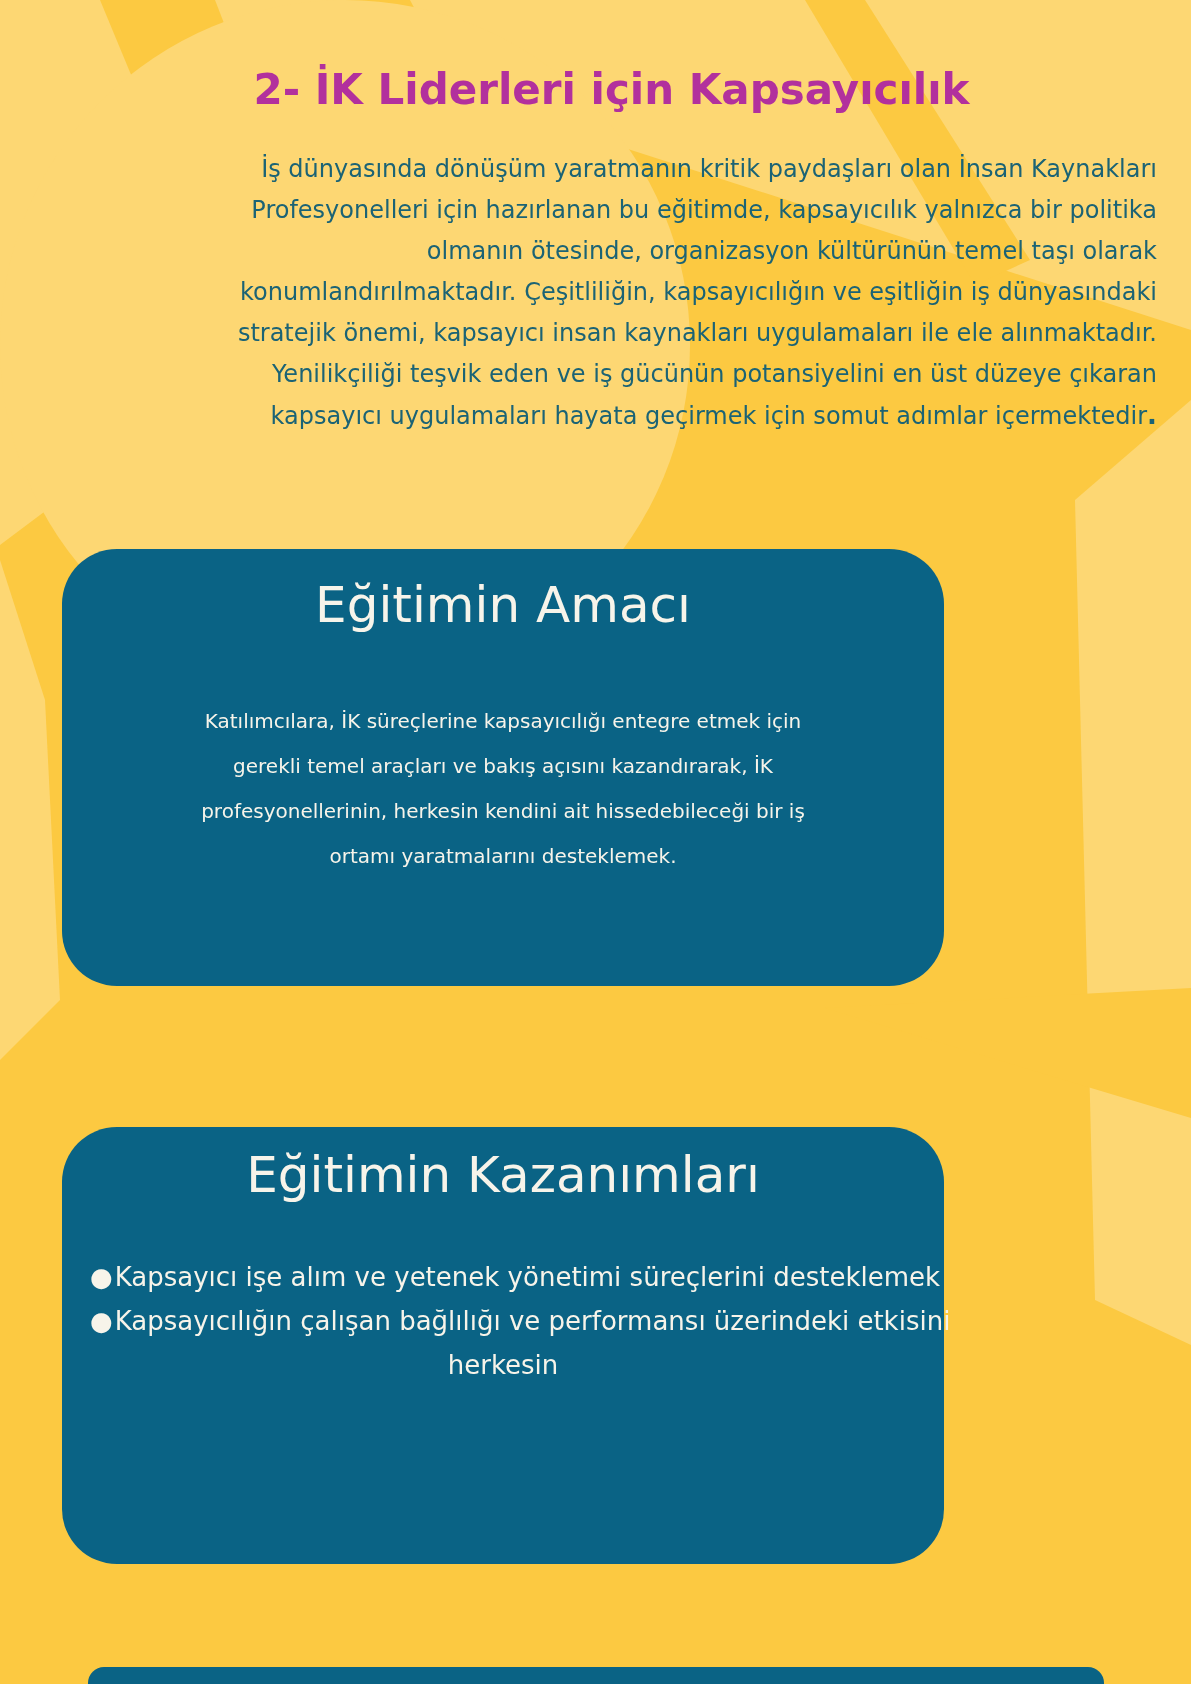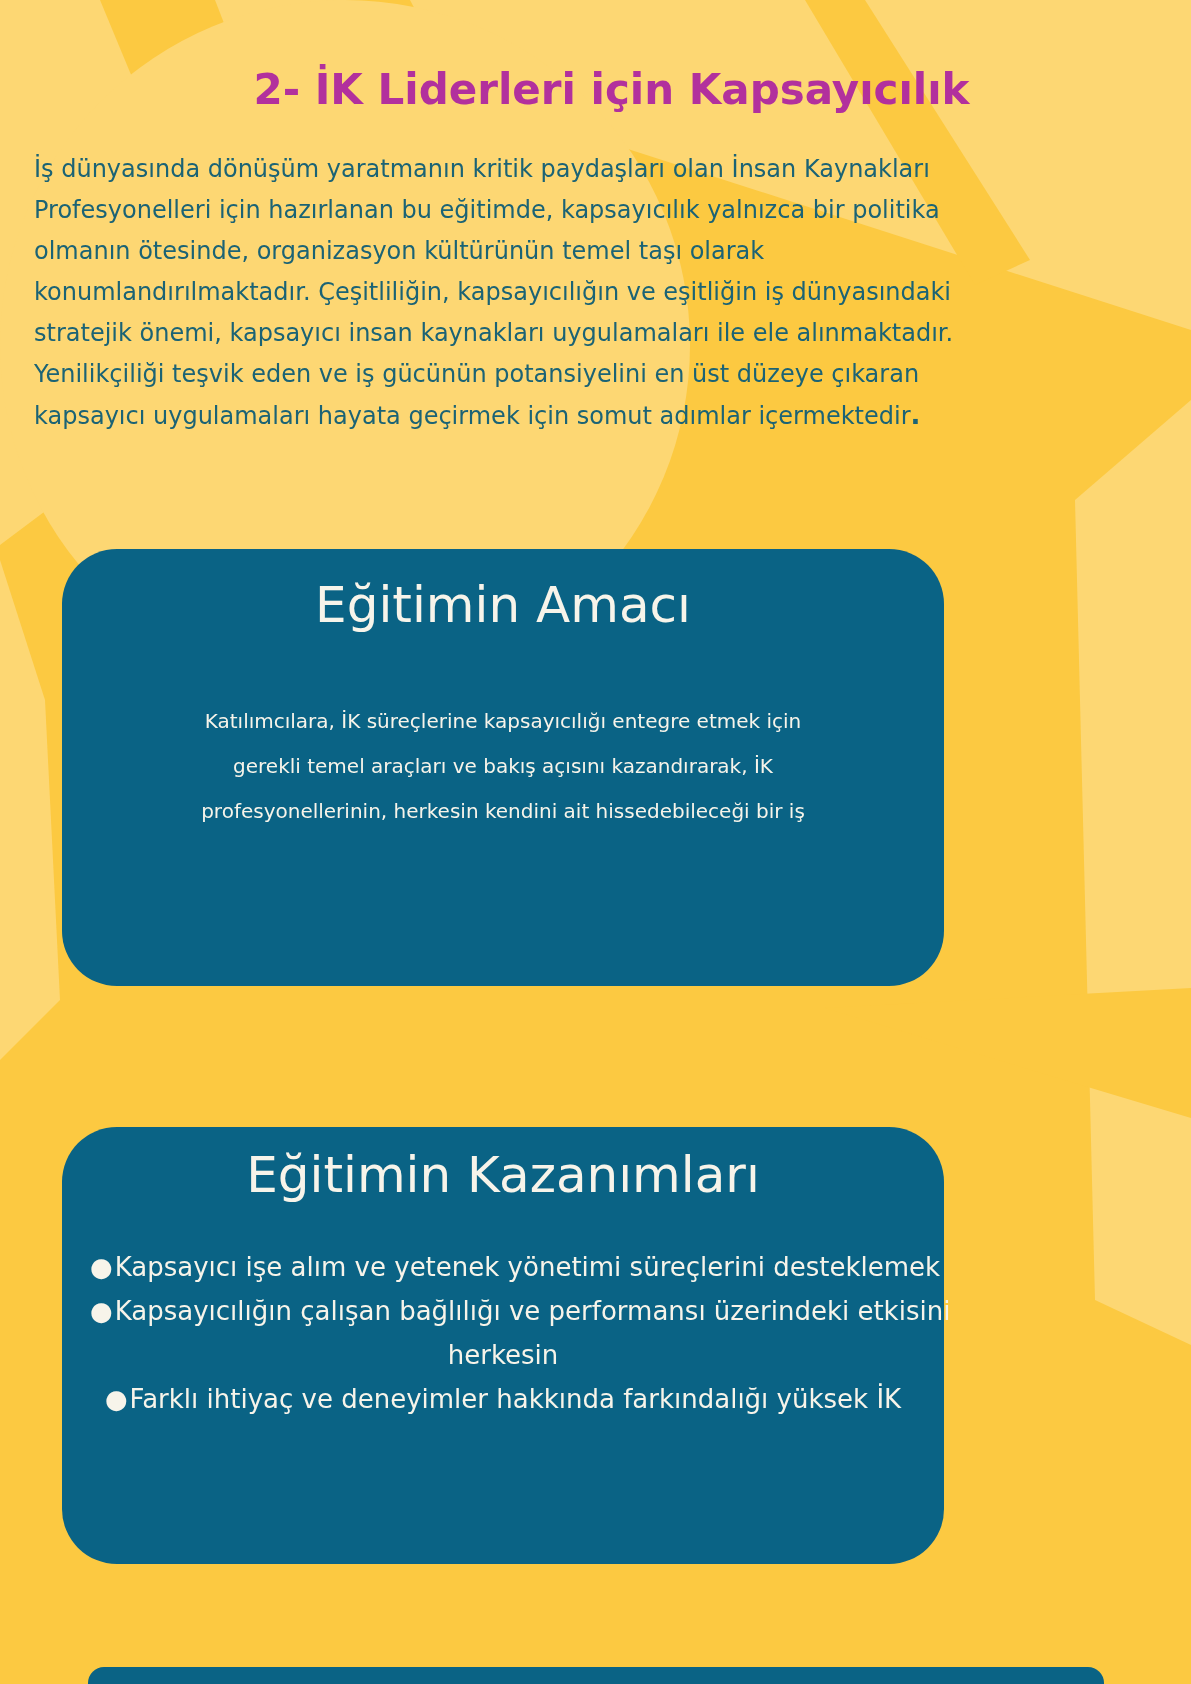--- a/index.html
+++ b/index.html
@@ -28,21 +28,21 @@
   }
   
   .title{
     position:absolute;top:48px;left:0;width:100%;
     text-align:center;margin:16px;
     font-size:42px;line-height:1.25;font-weight:bold;
     color:var(--title_color,#B2309D);
   }
   .intro{
     position:absolute;top:149px;left:34px;right:34px;
-    text-align:left;
+    text-align:right;
     color:var(--intro_color,#1B6375);
     font-size:24px;line-height:41px;
   }
   .intro .line{white-space:nowrap;}
   .intro .period{font-weight:bold;font-size:26px;}
   
   .card{
     position:absolute;left:62px;width:882px;height:437px;
     background:var(--card_bg,#0A6385);
     border-radius:55px;
@@ -55,21 +55,21 @@
   }
   .card-amac{top:549px;}
   .card-amac h2{top:26px;}
   .card-amac .card-body{
     position:absolute;top:150px;left:40px;right:40px;
     text-align:center;font-size:20px;line-height:45px;
   }
   .card-kazanim{top:1127px;}
   .card-kazanim h2{top:18px;}
   .bullets{
-    position:absolute;top:118px;left:28px;right:28px;
+    position:absolute;top:128px;left:28px;right:28px;
     text-align:center;font-size:26px;line-height:44px;
   }
   .bullet-line{white-space:nowrap;}
   .dot{margin-right:2px;}
   
   .next-card-peek{
     position:absolute;left:88px;top:1667px;width:1016px;height:17px;
     background:var(--card_bg,#0A6385);
     border-radius:16px 16px 0 0;
   }
@@ -99,28 +99,28 @@
     <div class="line">Yenilikçiliği teşvik eden ve iş gücünün potansiyelini en üst düzeye çıkaran</div>
     <div class="line"><span>kapsayıcı uygulamaları hayata geçirmek için somut adımlar içermektedir</span><span class="period">.</span></div>
   </div>
 
   <section class="card card-amac">
     <h2>Eğitimin Amacı</h2>
     <div class="card-body">
       <div class="bullet-line">Katılımcılara, İK süreçlerine kapsayıcılığı entegre etmek için</div>
       <div class="bullet-line">gerekli temel araçları ve bakış açısını kazandırarak, İK</div>
       <div class="bullet-line">profesyonellerinin, herkesin kendini ait hissedebileceği bir iş</div>
+      <div class="bullet-line">ortamı yaratmalarını desteklemek.</div>
     </div>
   </section>
 
   <section class="card card-kazanim">
     <h2>Eğitimin Kazanımları</h2>
     <div class="bullets">
       <div class="bullet-line"><span class="dot">●</span><span>Kapsayıcı işe alım ve yetenek yönetimi süreçlerini desteklemek</span></div>
       <div class="bullet-line"><span class="dot">●</span><span>Kapsayıcılığın çalışan bağlılığı ve performansı üzerindeki etkisini</span></div>
       <div class="bullet-line">herkesin</div>
-      <div class="bullet-line"><span class="dot">●</span><span>Farklı ihtiyaç ve deneyimler hakkında farkındalığı yüksek İK</span></div>
     </div>
   </section>
 
   <div class="next-card-peek"></div>
 
 </div>
 
 </body></html>

